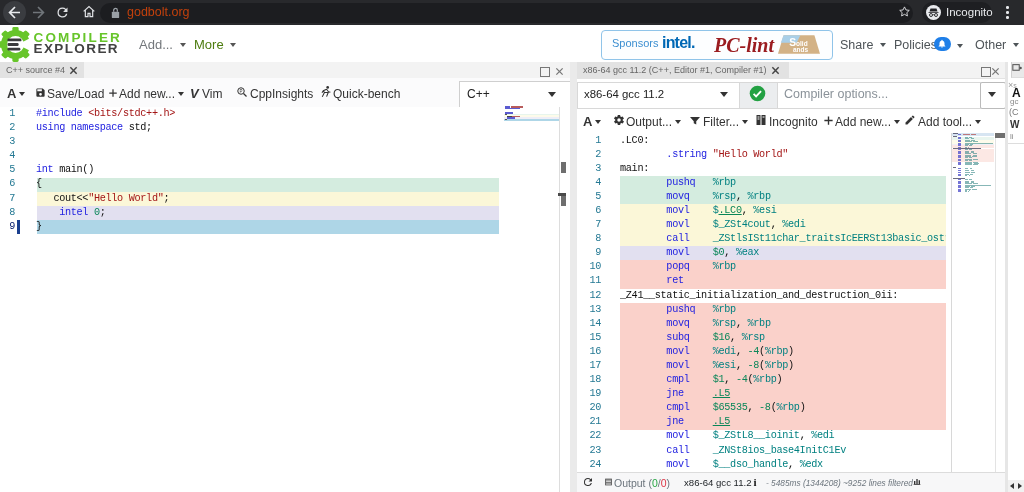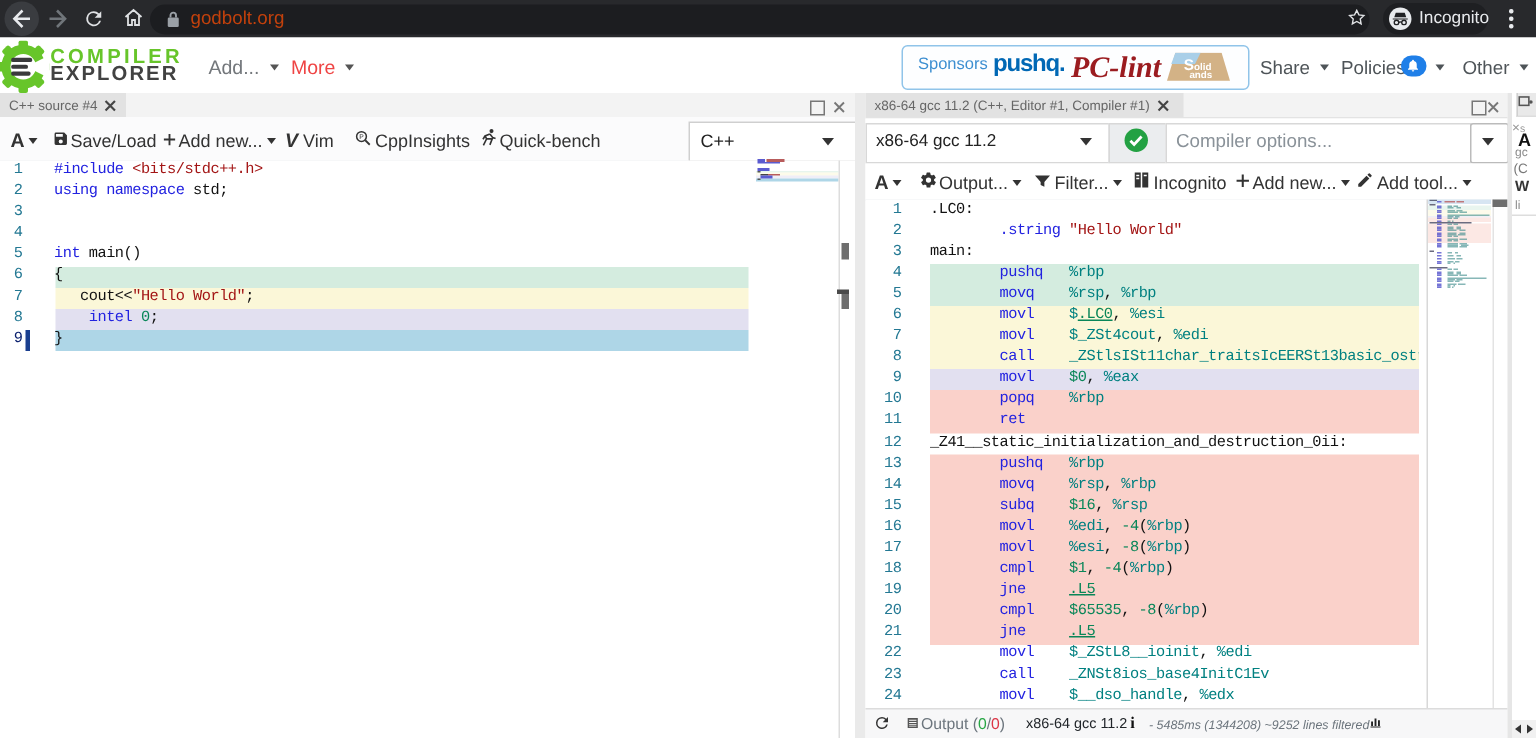--- a/index.html
+++ b/index.html
@@ -92,25 +92,25 @@
       <circle cx="50" cy="50" r="33" fill="none" stroke="#67c52a" stroke-width="17.5"></circle>
     </g>
     <polygon points="56,50 108,24 108,76" fill="#ffffff"></polygon>
     <rect x="27" y="33" width="40" height="8" rx="3.5" fill="#3a3a3c"></rect>
     <rect x="27" y="46" width="32" height="8" rx="3.5" fill="#3a3a3c"></rect>
     <rect x="27" y="59" width="37" height="8" rx="3.5" fill="#3a3a3c"></rect>
   </svg>
   <div class="abs" style="left:33.5px;top:29.5px;color:#67c52a;font-weight:bold;font-size:13.5px;letter-spacing:2.15px;">COMPILER</div>
   <div class="abs" style="left:33.5px;top:41px;color:#424242;font-weight:bold;font-size:13.5px;letter-spacing:1.4px;">EXPLORER</div>
   <div class="abs toolbtn" style="left:139px;top:37px;color:#73777b;font-size:13px;">Add... <span class="caret" style="border-top-color:#555;"></span></div>
-  <div class="abs toolbtn" style="left:194px;top:37px;color:#ef4444;font-size:13px;">More <span class="caret" style="border-top-color:#555;"></span></div>
+  <div class="abs toolbtn" style="left:194px;top:37px;color:#4d7c0f;font-size:13px;">More <span class="caret" style="border-top-color:#555;"></span></div>
 
   <div class="abs" style="left:601px;top:30px;width:230px;height:28px;border:1px solid #90c4e9;border-radius:4px;background:#fdfeff;"></div>
   <div class="abs" style="left:612px;top:37px;color:#3d8fd1;font-size:11px;">Sponsors</div>
-  <div class="abs" style="left:662px;top:33.5px;color:#0068b5;font-size:16px;font-weight:bold;letter-spacing:-0.8px;">pushq.</div>
+  <div class="abs" style="left:662px;top:33.5px;color:#0068b5;font-size:16px;font-weight:bold;letter-spacing:-0.8px;">intel.</div>
   <div class="abs" style="left:714px;top:34px;color:#9b1c20;font-size:20px;font-family:'Liberation Serif',serif;font-style:italic;font-weight:bold;">PC-lint</div>
 
   <svg class="abs" style="left:778px;top:34.5px;" width="42" height="19" viewBox="0 0 45 20">
     <path d="M6 0 H39 L45 20 H0 Z" fill="#d3b286"></path>
     <path d="M6 0 H24 L20 8 H3 Z" fill="#a9cfe8"></path>
     <text x="12" y="12" font-size="11" font-weight="bold" fill="#fff" font-family="Liberation Sans">S<tspan font-size="7">olid</tspan></text>
     <text x="16" y="18" font-size="9" font-weight="bold" fill="#fff" font-family="Liberation Sans"><tspan font-size="7">ands</tspan></text>
   </svg>
   <div class="abs" style="left:840px;top:37.5px;color:#4e5458;font-size:12.5px;">Share <span class="caret" style="border-top-color:#4e5458;"></span></div>
   <div class="abs" style="left:894px;top:37.5px;color:#4e5458;font-size:12.5px;">Policies</div>

